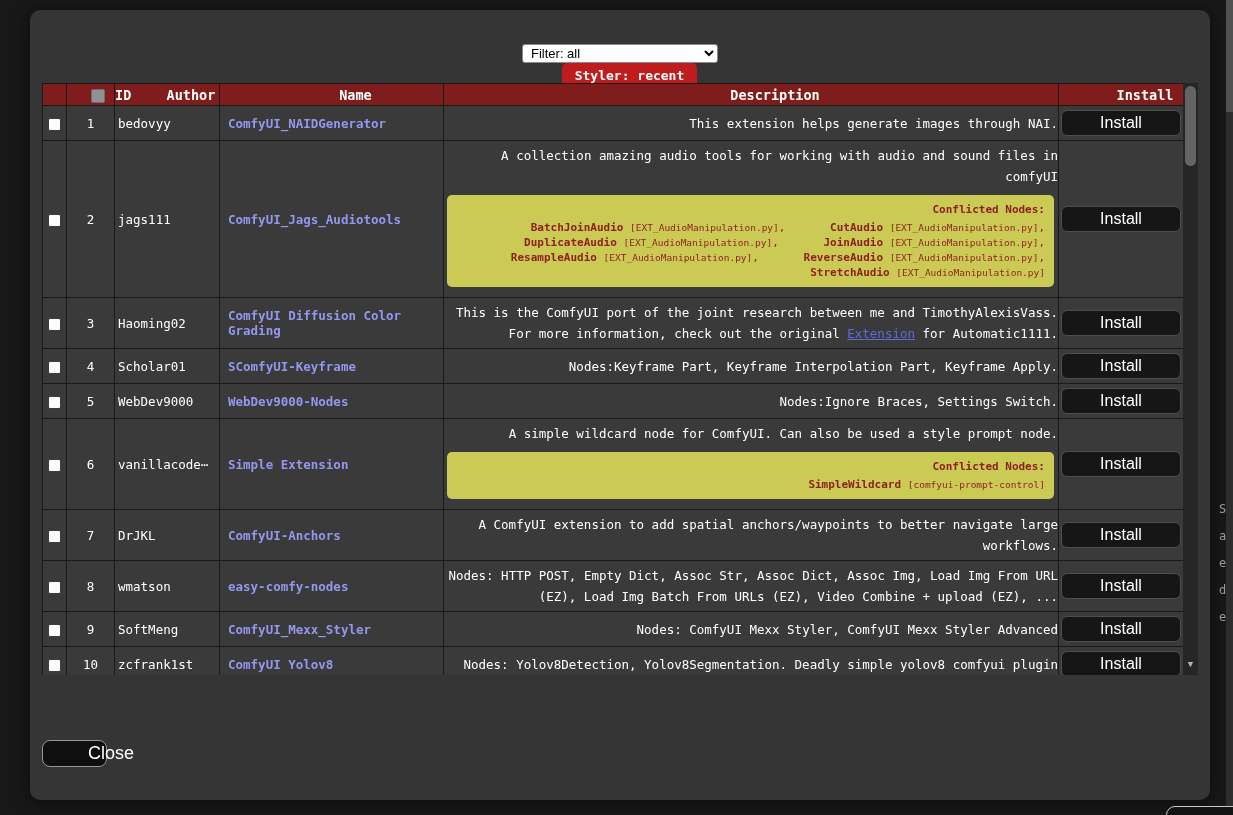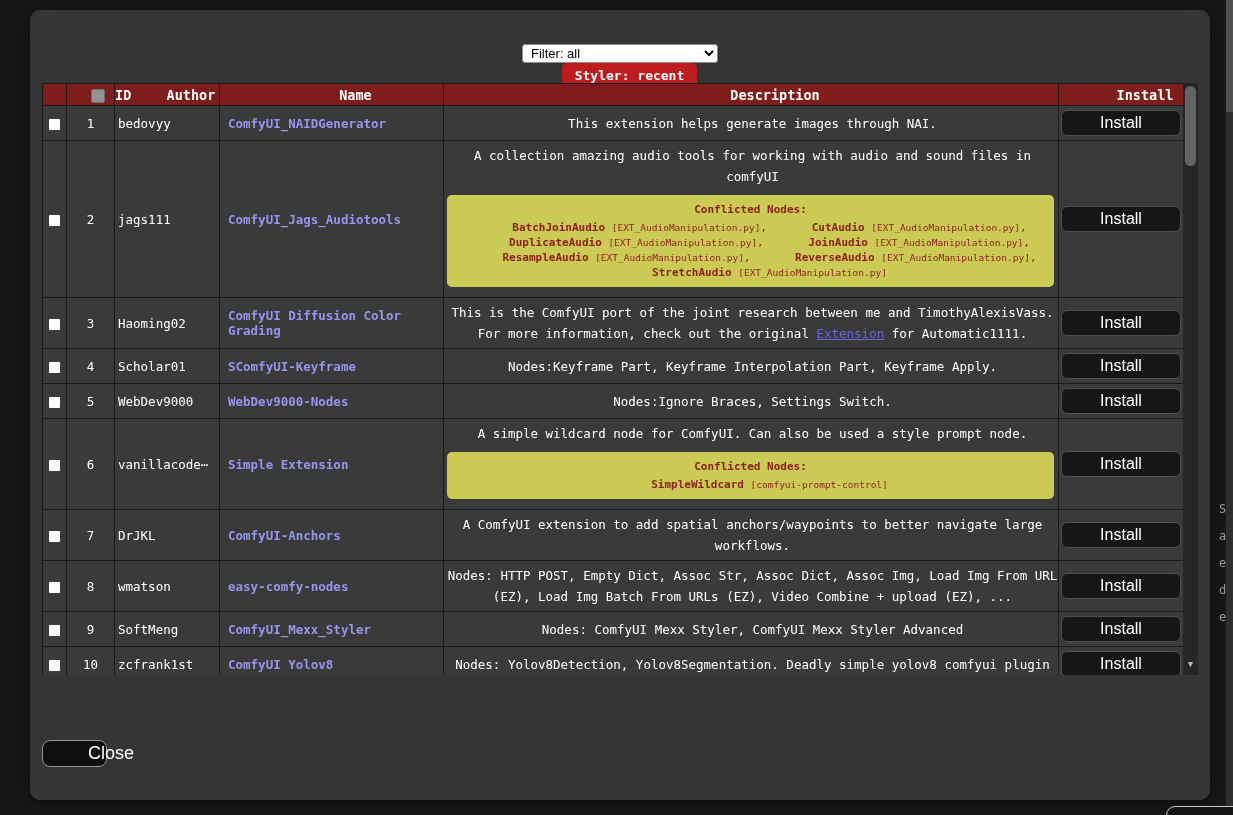--- a/index.html
+++ b/index.html
@@ -63,21 +63,21 @@
   th {
     background: #7f1d1d; height: 22px;
     font: bold 13.5px "DejaVu Sans Mono", monospace;
     text-align: center;
     padding-left: 48px;
   }
   td { background: #3a3a3a; font-size: 12.5px; padding: 4px 0; vertical-align: middle; }
   .cell-check, .cell-id, .cell-install { text-align: center; }
   .cell-author { padding: 4px 3px; white-space: nowrap; overflow: hidden; }
   .cell-name { padding: 4px 8px; text-align: left; }
-  .cell-desc { padding: 4px 0 4px 3px; line-height: 21px; text-align: center; }
+  .cell-desc { padding: 4px 0 4px 3px; line-height: 21px; text-align: right; }
 
   .cbx {
     appearance: none; -webkit-appearance: none;
     width: 13px; height: 13px;
     background: #fdfdfd; border: 1px solid #3c3c3c; border-radius: 2px;
     vertical-align: middle; cursor: pointer; margin: 0;
   }
   .cbx.all { background: #919191; border-color: #6e6e6e; width: 14px; height: 14px; }
 
   .name-link { color: #9696ee; font-weight: bold; cursor: pointer; }

